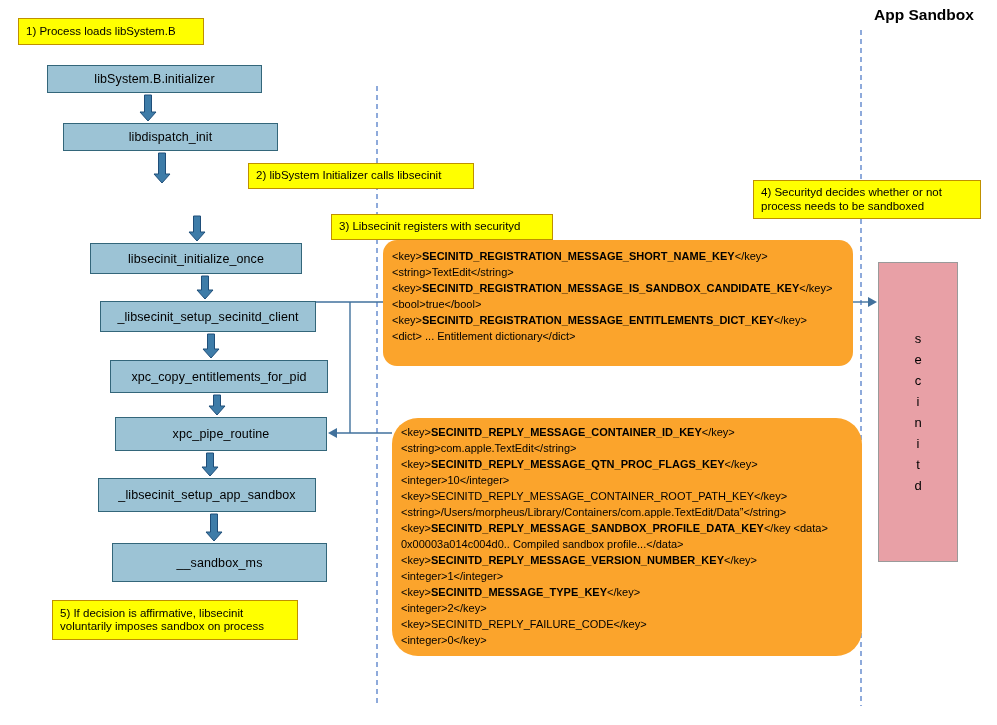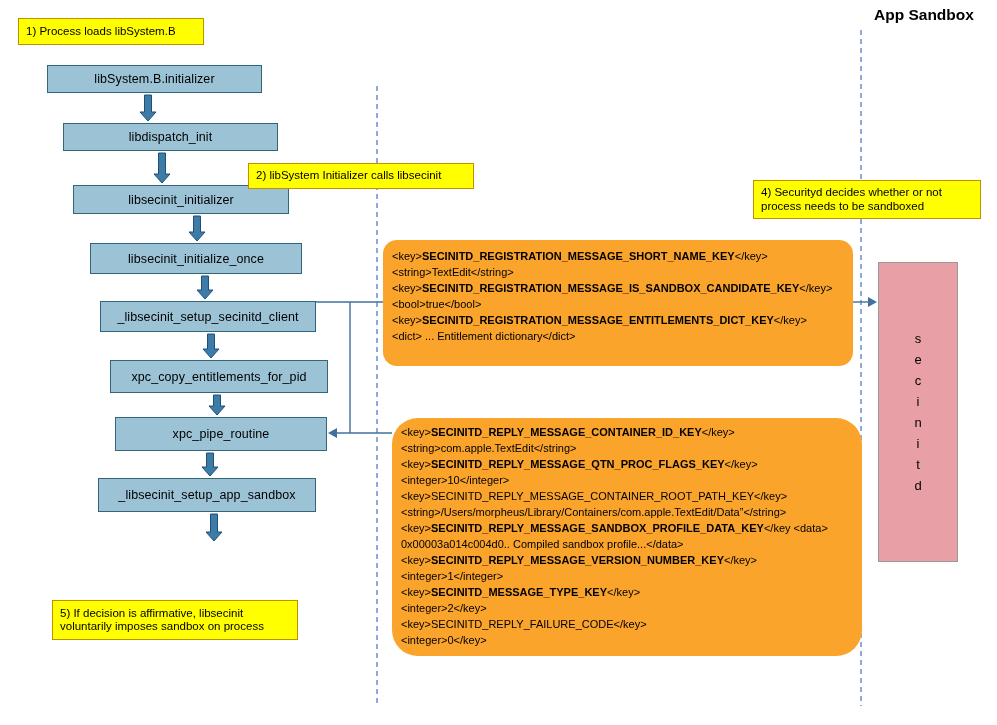--- a/index.html
+++ b/index.html
@@ -56,29 +56,30 @@
       <path d="M213.5,395 L220.5,395 L220.5,406 L225,406 L217,415 L209,406 L213.5,406 Z"></path>
       <path d="M206.5,453 L213.5,453 L213.5,467 L218,467 L210,476 L202,467 L206.5,467 Z"></path>
       <path d="M210.5,514 L217.5,514 L217.5,532 L222,532 L214,541 L206,532 L210.5,532 Z"></path>
     </g>
   </svg>
 
   <div class="node title" style="left:874px;top:6px;">App Sandbox</div>
 
   <div class="node flow-box" style="left:47px;top:65px;width:215px;height:28px;">libSystem.B.initializer</div>
   <div class="node flow-box" style="left:63px;top:123px;width:215px;height:28px;">libdispatch_init</div>
-  <div class="node flow-box" style="left:73px;top:185px;width:216px;height:29px;">libsecinit_initializer</div>
   <div class="node flow-box" style="left:90px;top:243px;width:212px;height:31px;">libsecinit_initialize_once</div>
   <div class="node flow-box" style="left:100px;top:301px;width:216px;height:31px;">_libsecinit_setup_secinitd_client</div>
   <div class="node flow-box" style="left:110px;top:360px;width:218px;height:33px;">xpc_copy_entitlements_for_pid</div>
   <div class="node flow-box" style="left:115px;top:417px;width:212px;height:34px;">xpc_pipe_routine</div>
   <div class="node flow-box" style="left:98px;top:478px;width:218px;height:34px;">_libsecinit_setup_app_sandbox</div>
+  <div class="node flow-box" style="left:112px;top:543px;width:215px;height:39px;">__sandbox_ms</div>
 
   <div class="node callout" style="left:18px;top:18px;width:186px;height:27px;">1) Process loads libSystem.B</div>
   <div class="node callout" style="left:248px;top:163px;width:226px;height:26px;">2) libSystem Initializer calls libsecinit</div>
+  <div class="node callout" style="left:331px;top:214px;width:222px;height:26px;">3) Libsecinit registers with securityd</div>
   <div class="node callout" style="left:753px;top:180px;width:228px;height:39px;">4) Securityd decides whether or not process needs to be sandboxed</div>
   <div class="node callout" style="left:52px;top:600px;width:246px;height:40px;">5) If decision is affirmative, libsecinit voluntarily imposes sandbox on process</div>
 
   <div class="node msg-box" style="left:383px;top:240px;width:470px;height:126px;border-radius:14px;">
     <div class="msg-line"><span>&lt;key&gt;</span><b>SECINITD_REGISTRATION_MESSAGE_SHORT_NAME_KEY</b><span>&lt;/key&gt;</span></div>
     <div class="msg-line"><span>&lt;string&gt;TextEdit&lt;/string&gt;</span><b></b><span></span></div>
     <div class="msg-line"><span>&lt;key&gt;</span><b>SECINITD_REGISTRATION_MESSAGE_IS_SANDBOX_CANDIDATE_KEY</b><span>&lt;/key&gt;</span></div>
     <div class="msg-line"><span>&lt;bool&gt;true&lt;/bool&gt;</span><b></b><span></span></div>
     <div class="msg-line"><span>&lt;key&gt;</span><b>SECINITD_REGISTRATION_MESSAGE_ENTITLEMENTS_DICT_KEY</b><span>&lt;/key&gt;</span></div>
     <div class="msg-line"><span>&lt;dict&gt; ... Entitlement dictionary&lt;/dict&gt;</span><b></b><span></span></div>

